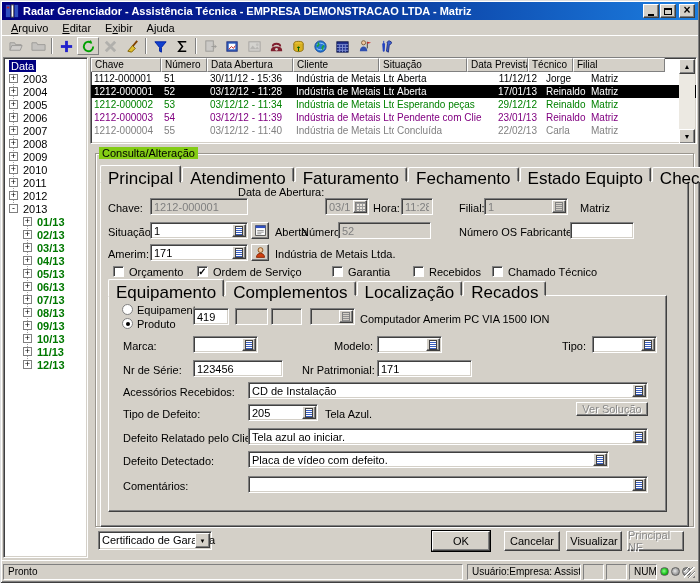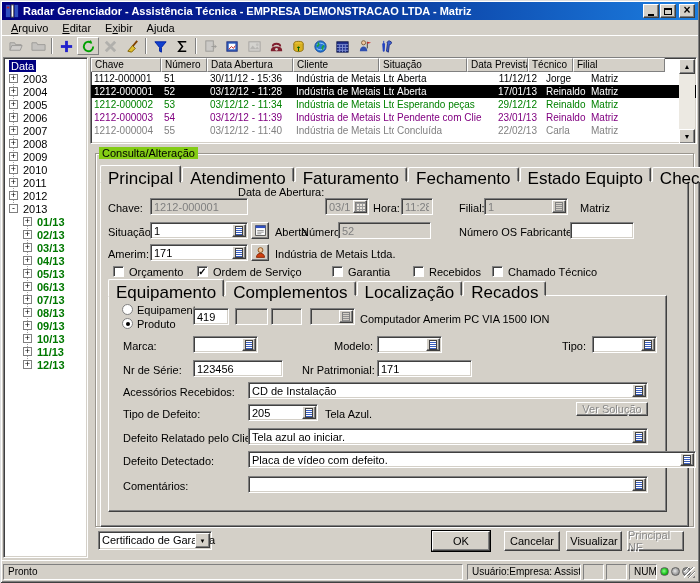--- a/index.html
+++ b/index.html
@@ -592,21 +592,21 @@
 
   <div class="lab" style="left:123px;top:432px;">Defeito Relatado pelo Cliente:</div>
   <div class="fbox" style="left:248px;top:428px;width:400px;">
     <input value="Tela azul ao iniciar." style="">
     <span class="lkbtn">
         <span class="ico-lk"></span>
       </span>
   </div>
 
   <div class="lab" style="left:123px;top:455px;">Defeito Detectado:</div>
-  <div class="fbox" style="left:248px;top:451px;width:448px;">
+  <div class="fbox" style="left:248px;top:451px;width:361px;">
     <input value="Placa de vídeo com defeito." style="">
     <span class="lkbtn">
         <span class="ico-lk"></span>
       </span>
   </div>
 
   <div class="lab" style="left:123px;top:480px;">Comentários:</div>
   <div class="fbox" style="left:248px;top:476px;width:400px;">
     <input value="" style="">
     <span class="lkbtn">

